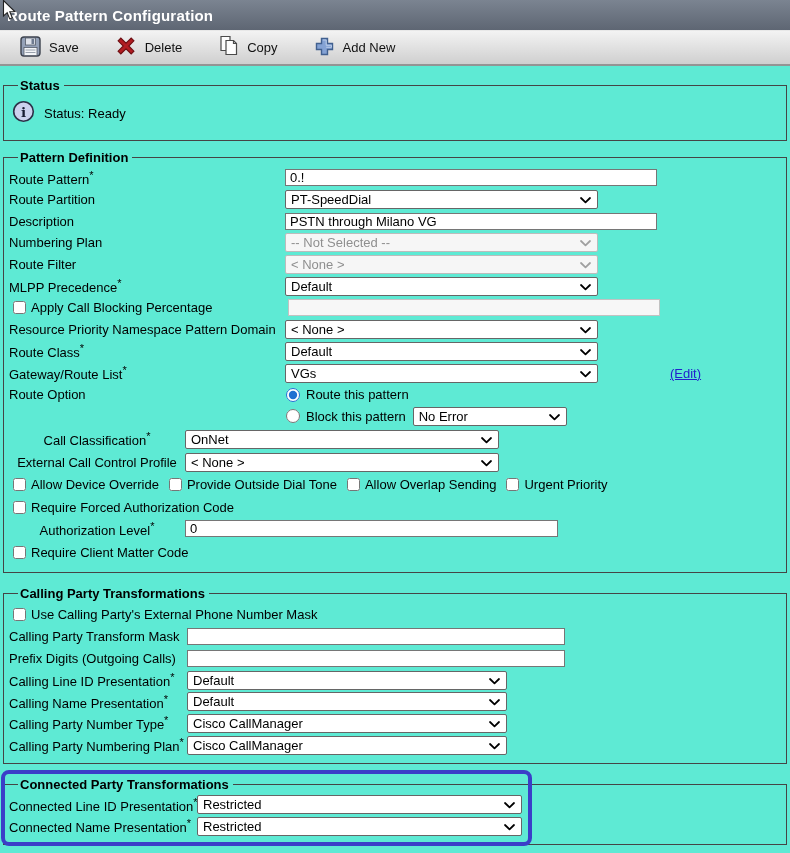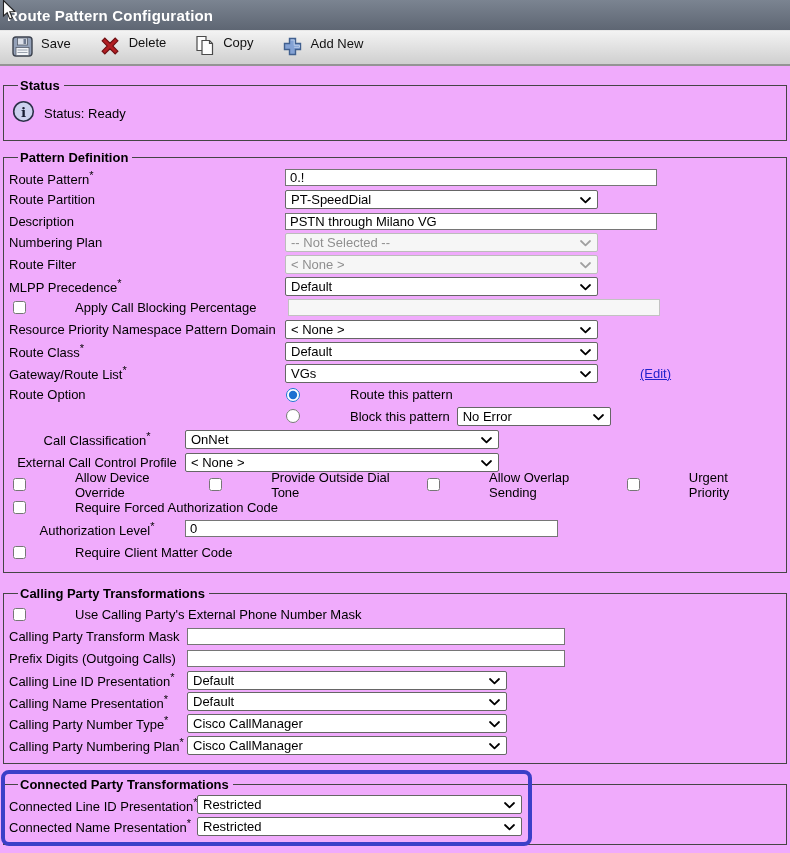--- a/index.html
+++ b/index.html
@@ -1,61 +1,61 @@
 <!DOCTYPE html>
 <html><head>
 <meta charset="utf-8">
 <style>
   * { box-sizing: border-box; }
   html,body { margin:0; padding:0; }
   body { font-family:"Liberation Sans", sans-serif; font-size:13px; color:#000; background:#fff; }
-  .page { width:790px; height:853px; position:relative; background:#f0abfc; overflow:hidden; }
+  .page { width:790px; height:853px; position:relative; background:#5eead4; overflow:hidden; }
 
   .cursor { position:absolute; left:2px; top:0; z-index:99; pointer-events:none; }
 
   .titlebar { height:30px; background:linear-gradient(#7b8491,#5e�67 0); background:linear-gradient(#7b8491,#5e6673); padding:7px 0 0 7px; }
   .titlebar .title { color:#fff; font-size:15px; font-weight:bold; letter-spacing:.2px; }
 
   .toolbar { height:36px; background:linear-gradient(#f3f3f3,#cfcfcf); border-top:1px solid #e8e8e8;
              border-bottom:2px solid #949494; display:flex; align-items:center; padding-left:12px; }
-  .tbtn { display:flex; gap:8px; margin-right:28px; background:none; border:none;
-          font:13px "Liberation Sans",sans-serif; color:#111; cursor:pointer; padding:0; }
+  .tbtn { display:flex; align-items:center; gap:8px; margin-right:28px; background:none; border:none;
+          font:13px "Liberation Sans",sans-serif; color:#111; cursor:pointer; padding:0;margin-left:8px; }
 
   fieldset { border:1px solid #454545; margin:0 3px; padding:2px 8px 7px 5px; background:transparent; }
   legend { font-weight:bold; font-size:13px; padding:0 4px 0 2px; margin-left:9px; }
 
   .gap12 { height:12px; } .gap9 { height:9px; } .gap13 { height:13px; }
 
   .status-row { display:flex; align-items:center; gap:9px; padding:5px 0 7px 3px; }
 
   .row { display:flex; align-items:center; height:21.7px; }
   .lbl { flex:none; white-space:nowrap; }
   .lbl sup { font-size:11px; }
   .lbl-275 { width:276px; } .lbl-175 { width:176px;text-align:center; } .lbl-177 { width:178px; } .lbl-185 { width:188px; }
-  .cbcell { display:flex; align-items:center;gap:44px; }
+  .cbcell { display:flex; align-items:center; }
 
   .tinput { height:17px; border:1px solid #767676; background:#fff; font:13px "Liberation Sans",sans-serif;
             padding:0 4px; }
   .tinput:disabled { background:#f7f7f7; border-color:#c2c2c2; }
   .w372 { width:372px; } .w373 { width:373px; } .w378 { width:378px; }
 
   .fselect { height:19px; border:1px solid #666; border-radius:2px; background:#fff; display:flex;
              align-items:center; justify-content:space-between; padding:0 6px 0 5px; cursor:default; }
   .fselect .val { overflow:hidden; white-space:nowrap; }
   .fselect.dis { background:#f6f6f6; border-color:#bcbcbc; color:#8f8f8f; }
   .fselect.dis svg path { stroke:#a0a0a0; }
   .sw313 { width:313px; } .sw314 { width:314px; } .sw182 { width:154px; } .sw320 { width:320px; } .sw325 { width:325px; }
 
   input[type=checkbox] { width:13px; height:13px; margin:0 5px 0 1px; }
   input[type=radio] { width:14px; height:14px; margin:0 6px 0 1px; accent-color:#1d70d1; }
   .cb-ind { margin-left:3px; }
   .cbgroup { display:flex; align-items:center; }
   .cbgroup .cbcell { margin-right:9px; }
 
-  .editlink { color:#2222cc; text-decoration:underline; margin-left:42px; cursor:pointer; }
+  .editlink { color:#2222cc; text-decoration:underline; margin-left:72px; cursor:pointer; }
 
   .connected-wrap { position:relative; margin-top:13px; }
   .highlight { position:absolute; left:1px; top:-7px; width:531px; height:76px;
                border:4px solid #3b3fc8; border-radius:8px; pointer-events:none; z-index:5; }
 </style>
 </head>
 <body>
 
 <div class="page">
 

